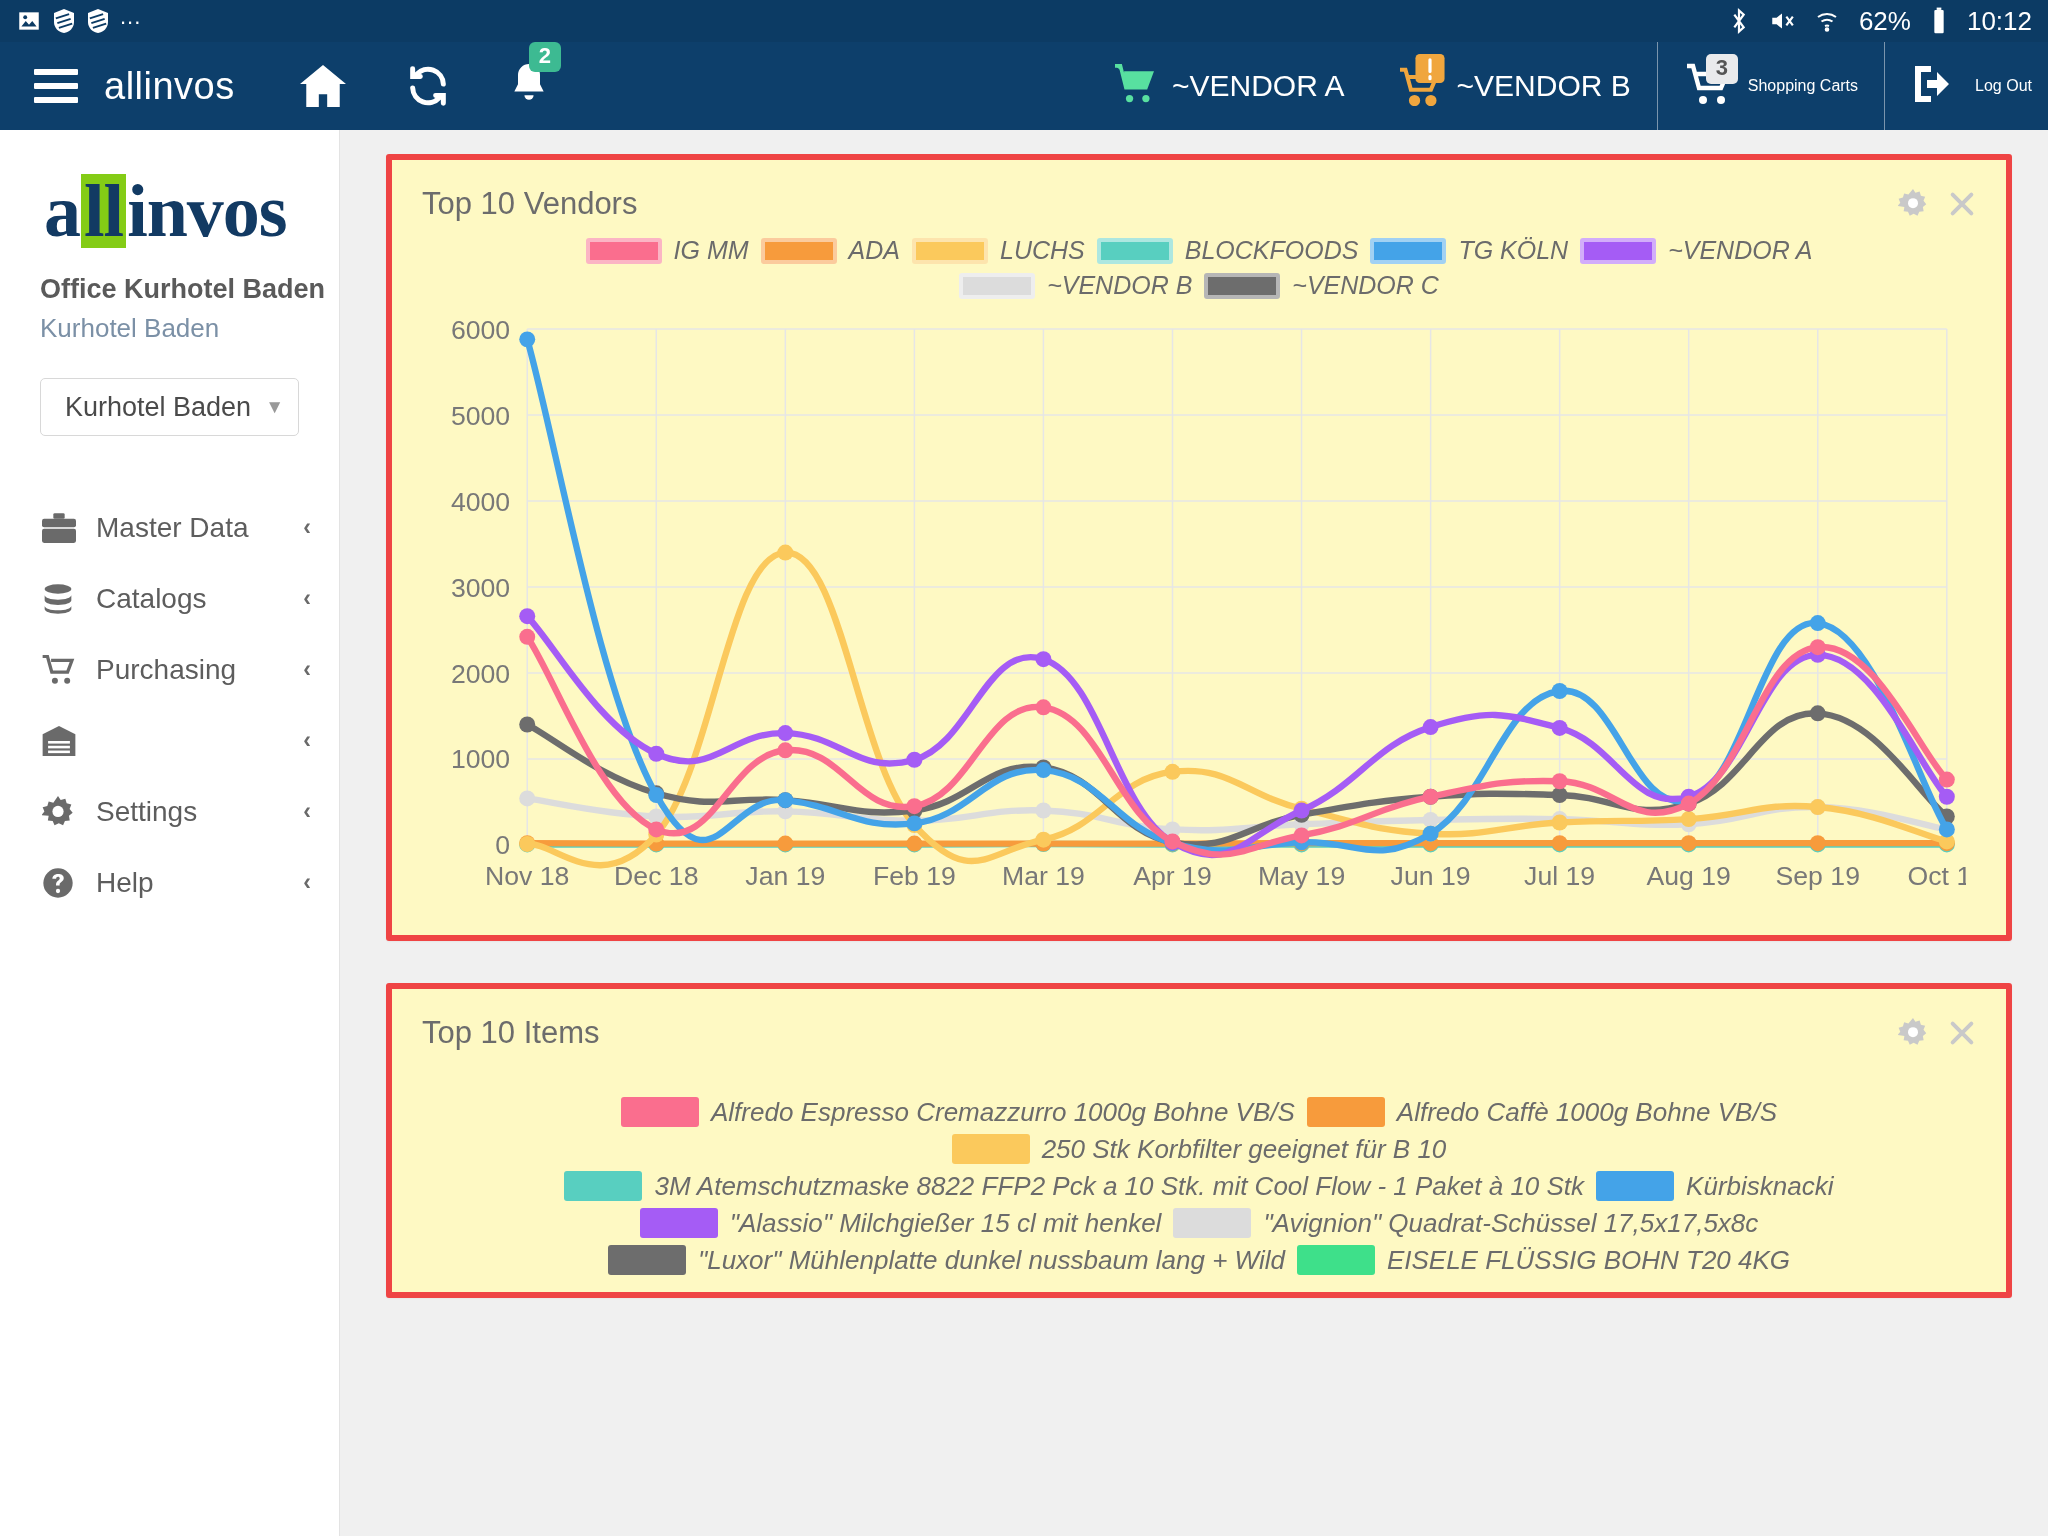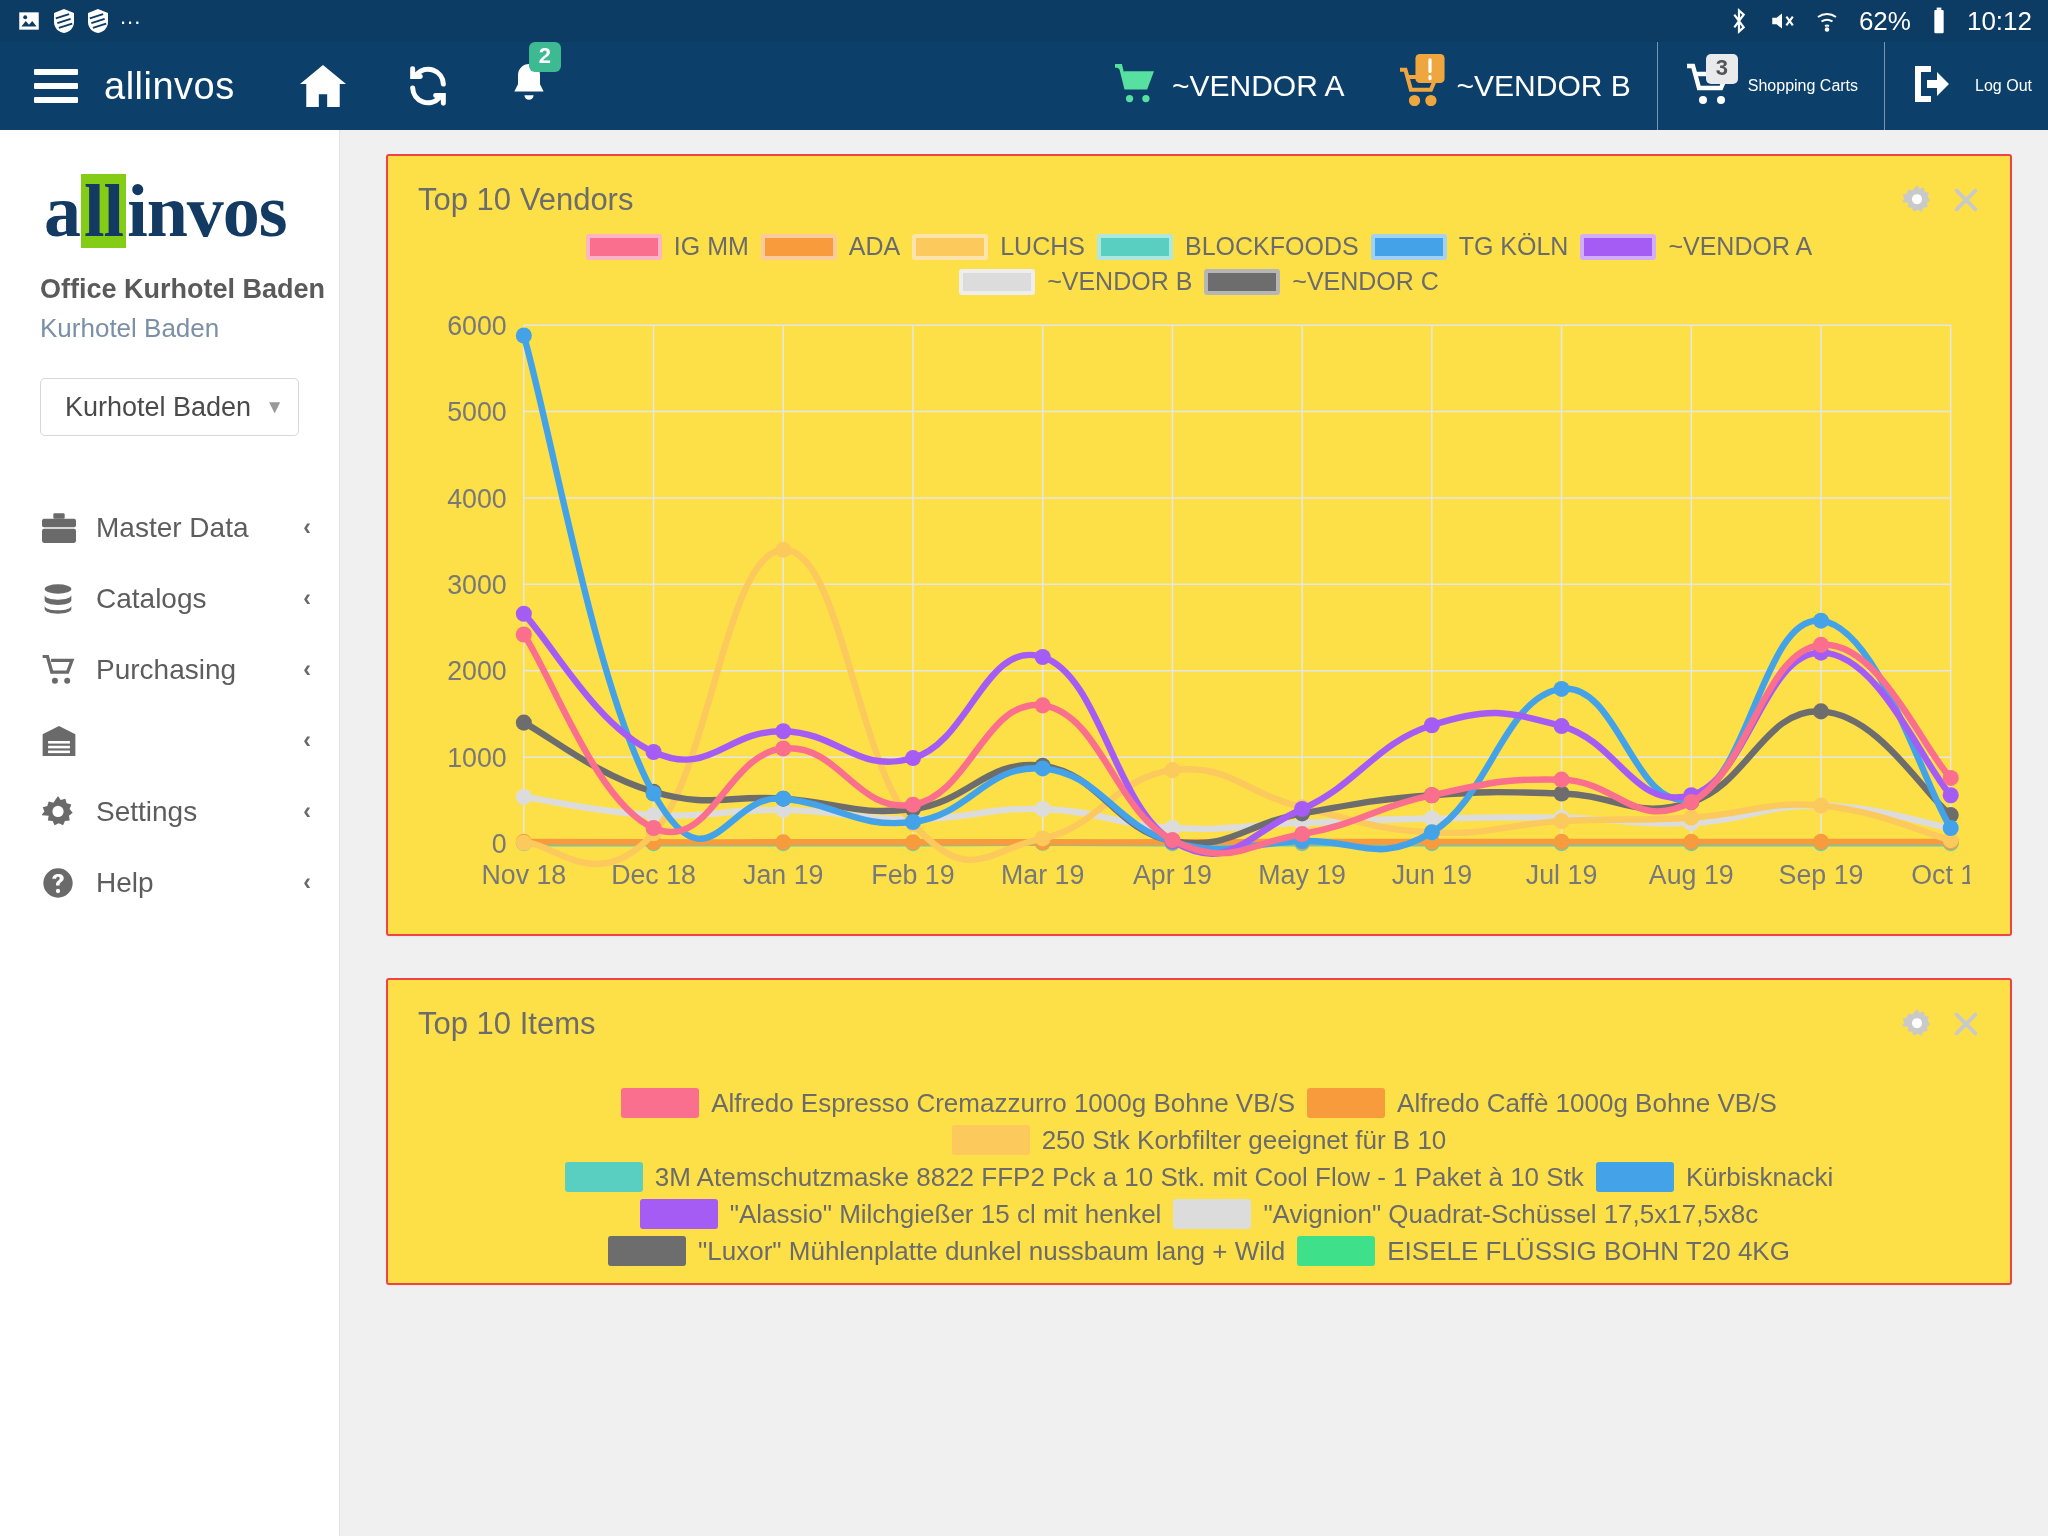--- a/index.html
+++ b/index.html
@@ -96,34 +96,34 @@
     display: flex; align-items: center; height: 71px;
     padding: 0 28px 0 42px; cursor: pointer; color: #5d5d5d;
   }
   .nav-item .ico { width: 40px; display:flex; align-items:center; color:#6a6a6a; }
   .nav-item .txt { font-size: 28px; margin-left: 14px; color:#5d5d5d; }
   .nav-item .chev { margin-left: auto; font-size: 23px; color: #6a6a6a; font-weight: 700; }
 
   
   .content { flex: 1; background: #f0f0f0; padding: 24px 36px 0 46px; overflow: hidden; }
   .card {
-    background: #fde047; border: 2px solid #ef4444; border-radius: 3px;
+    background: #fef9c3; border: 6px solid #ef4444; border-radius: 3px;
     box-shadow: 0 1px 2px rgba(0,0,0,.04);
     position: relative; margin-bottom: 42px;
   }
   .card-head {
     display:flex; align-items:center; padding: 26px 30px 6px 30px;
   }
   .card-title { font-size: 31px; color: #6c6c6c; font-weight: 400; }
   .card-tools { margin-left:auto; display:flex; align-items:center; gap: 20px; color:#cfcfcf; }
   .tool-btn { cursor:pointer; display:flex; }
 
   
   .legend { padding: 8px 40px 0 40px; }
-  .legend-row { display:flex; justify-content:center; align-items:center; flex-wrap: nowrap; gap: 12px; margin-bottom: 6px; }
+  .legend-row { display:flex; justify-content:center; align-items:center; flex-wrap: nowrap; gap: 12px; margin-bottom: 6px; font-style: italic; }
   .legend-item { display:flex; align-items:center; gap: 12px; }
   .swatch { width: 76px; height: 26px; border-radius: 3px; border: 4px solid rgba(0,0,0,0); }
   .legend-label { font-size: 25px; color: #6b6b6b; white-space: nowrap; }
 
   
   .chart-area { padding: 6px 40px 26px 18px; }
   svg.chart { display:block; width: 100%; }
   .tick-lbl { font-size: 25px; fill: #787878; font-family: "Liberation Sans", sans-serif; }
 
   

